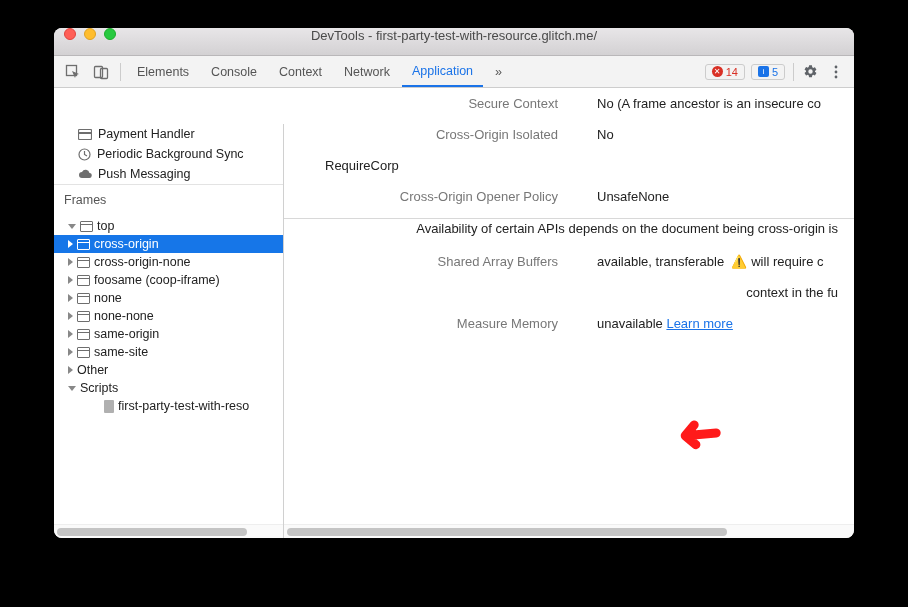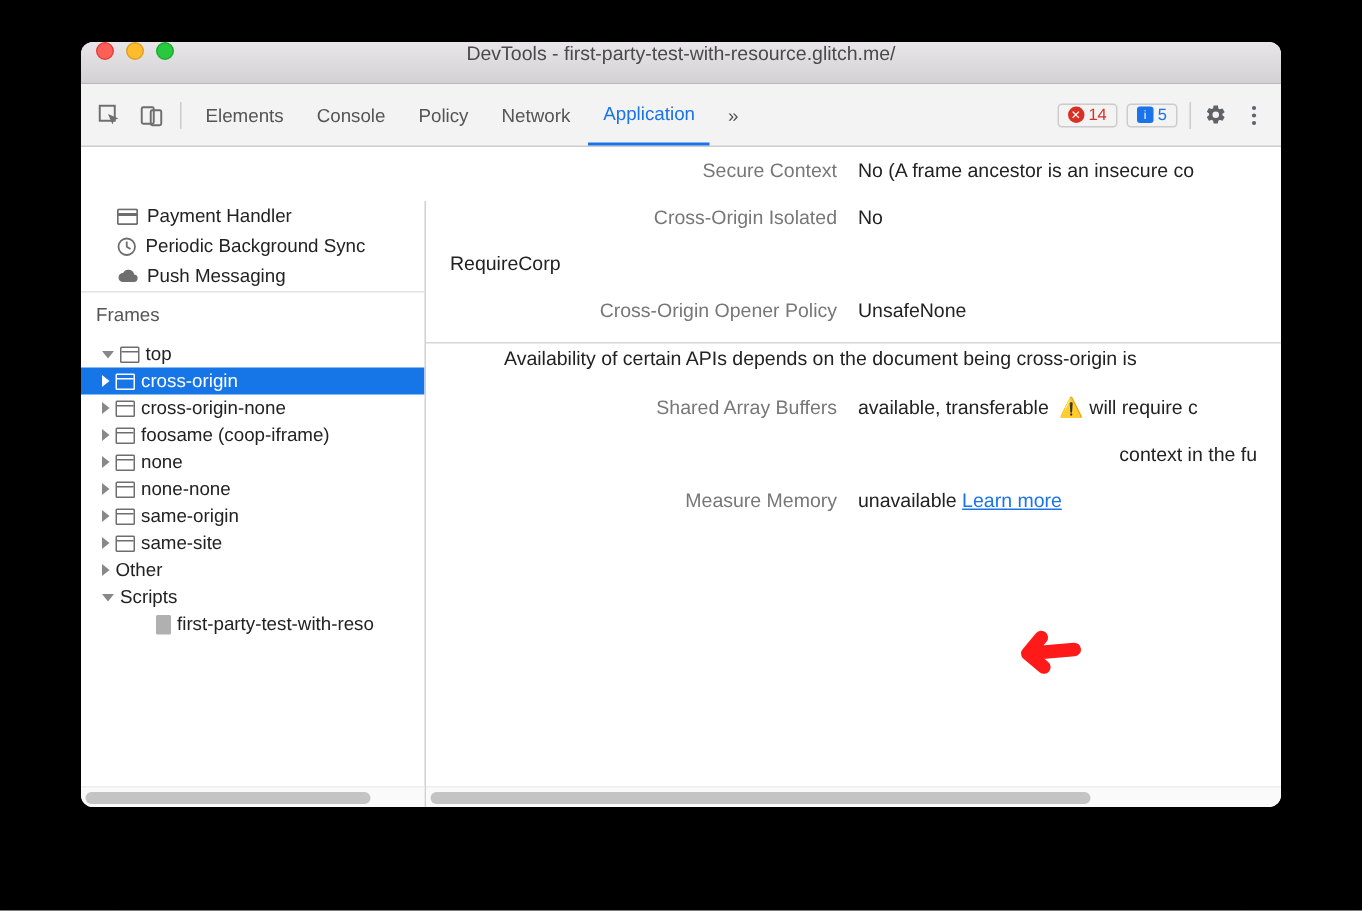--- a/index.html
+++ b/index.html
@@ -42,21 +42,21 @@
     .dot.green { background: #28c940; border: 0.5px solid #1dad2b; }
     .title {
       position: absolute;
       left: 0; right: 0;
       text-align: center;
       font-size: 13px;
       color: #4a4a4a;
       pointer-events: none;
     }
     .tabbar {
-      height: 42px;
+      height: 32px;
       display: flex;
       align-items: center;
       border-bottom: 1px solid #cdcdcd;
       background: #f3f3f3;
       padding: 0 6px;
       gap: 2px;
       font-size: 12.5px;
       color: #555;
     }
     .tabbar .iconbtn {
@@ -189,31 +189,33 @@
       text-align: right;
       color: #777;
       font-size: 13px;
       flex-shrink: 0;
     }
     .proprow .value {
       color: #222;
       flex: 1;
       white-space: nowrap;
       overflow: hidden;
+      margin-left: 25px;
     }
     .divider { border-top: 1px solid #d8d8d8; margin: 6px 0 0; }
     .section-title {
       font-weight: 600;
       padding: 12px 16px 4px 52px;
     }
     .section-desc {
       padding: 2px 16px 10px 52px;
       color: #222;
       white-space: nowrap;
       overflow: hidden;
+      text-align: right;
     }
     .link { color:#1a73e8; text-decoration: underline; cursor:pointer; }
     .main-scroll {
       height: 14px; background:#fafafa; border-top:1px solid #eee;
       display:flex; align-items:center; padding:0 3px;
     }
     .main-scroll .thumb { height:8px; background:#c4c4c4; border-radius:4px; width:78%; }
     .arrow-annotation {
       position: absolute;
       left: 674px;
@@ -246,21 +248,21 @@
     </div>
     <div class="iconbtn">
       <svg width="16" height="16" viewBox="0 0 16 16">
           <rect x="1.5" y="2.5" width="8" height="11" fill="none" stroke="#6e6e6e" stroke-width="1.3" rx="1"></rect>
           <rect x="7.5" y="4.5" width="7" height="10" fill="none" stroke="#6e6e6e" stroke-width="1.3" rx="1"></rect>
         </svg>
     </div>
     <div style="width:1px;height:18px;background:#ccc;margin:0 4px;"></div>
     <div class="tab">Elements</div>
     <div class="tab">Console</div>
-    <div class="tab">Policy</div>
+    <div class="tab">Context</div>
     <div class="tab">Network</div>
     <div class="tab active">Application</div>
     <div class="tab">»</div>
     <div class="spacer"></div>
     <div class="badge err">
       <span class="bdot">✕</span>
       <span>14</span>
     </div>
     <div class="badge info">
       <span class="bdot">i</span>

